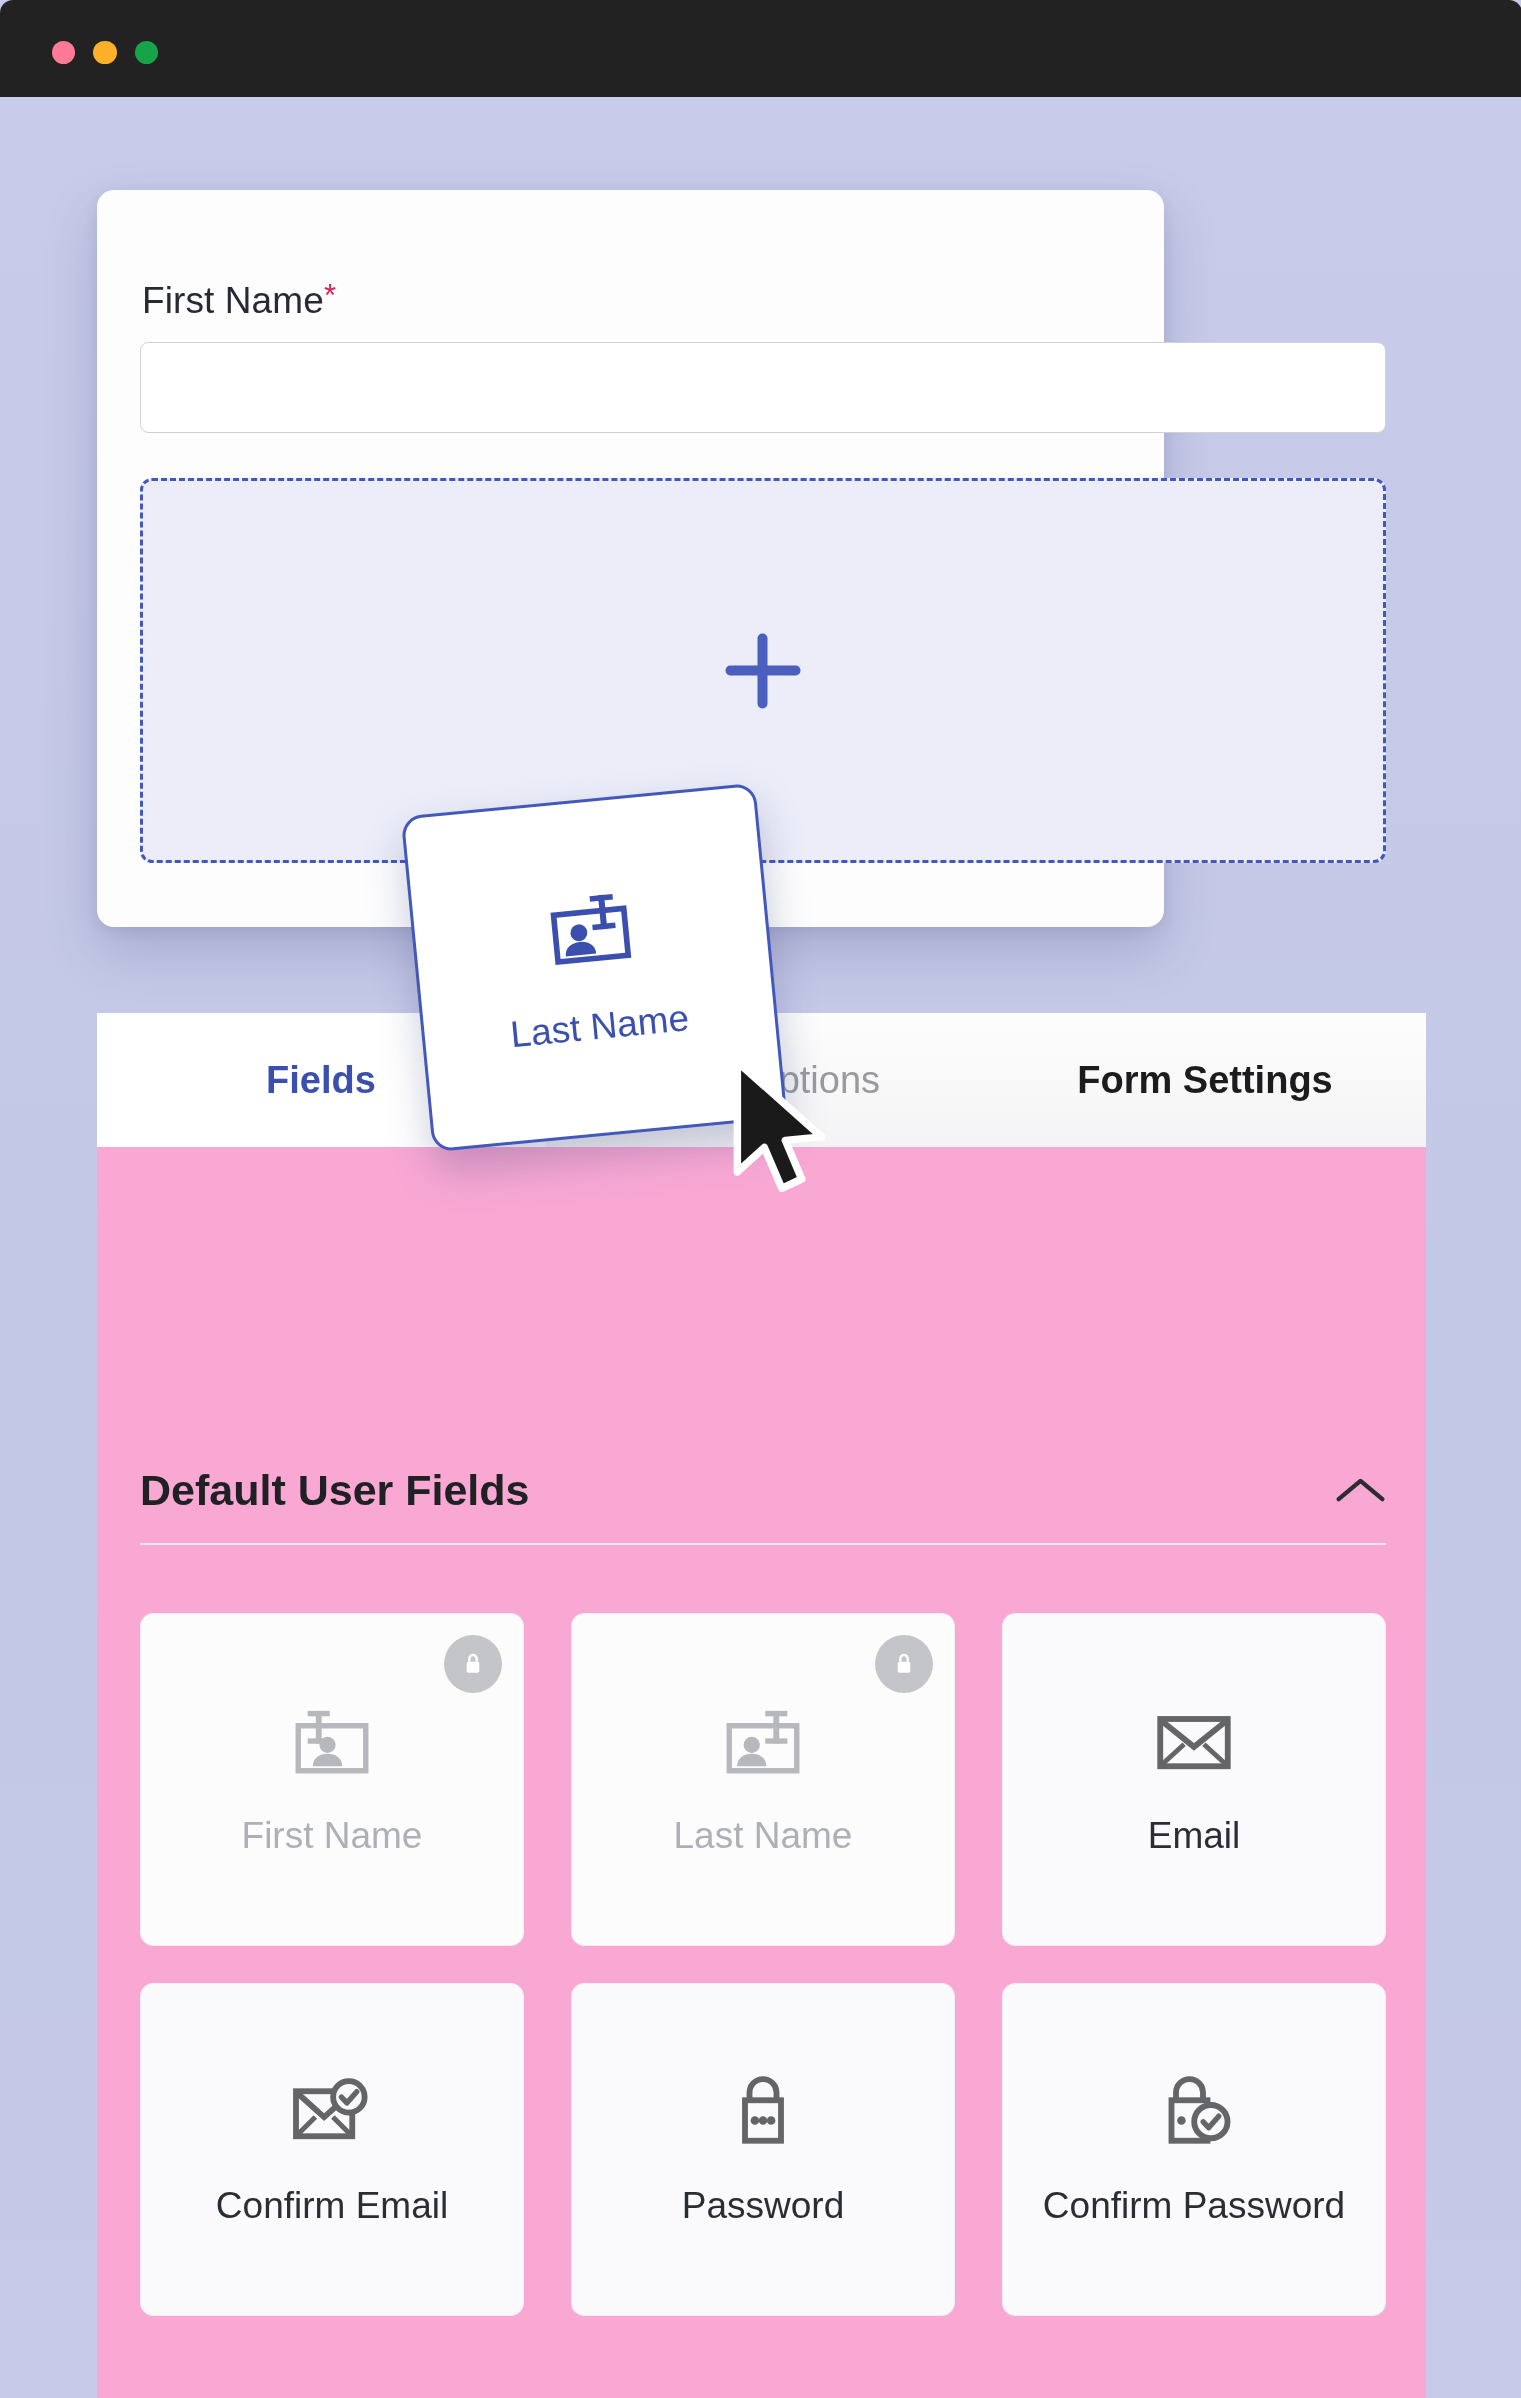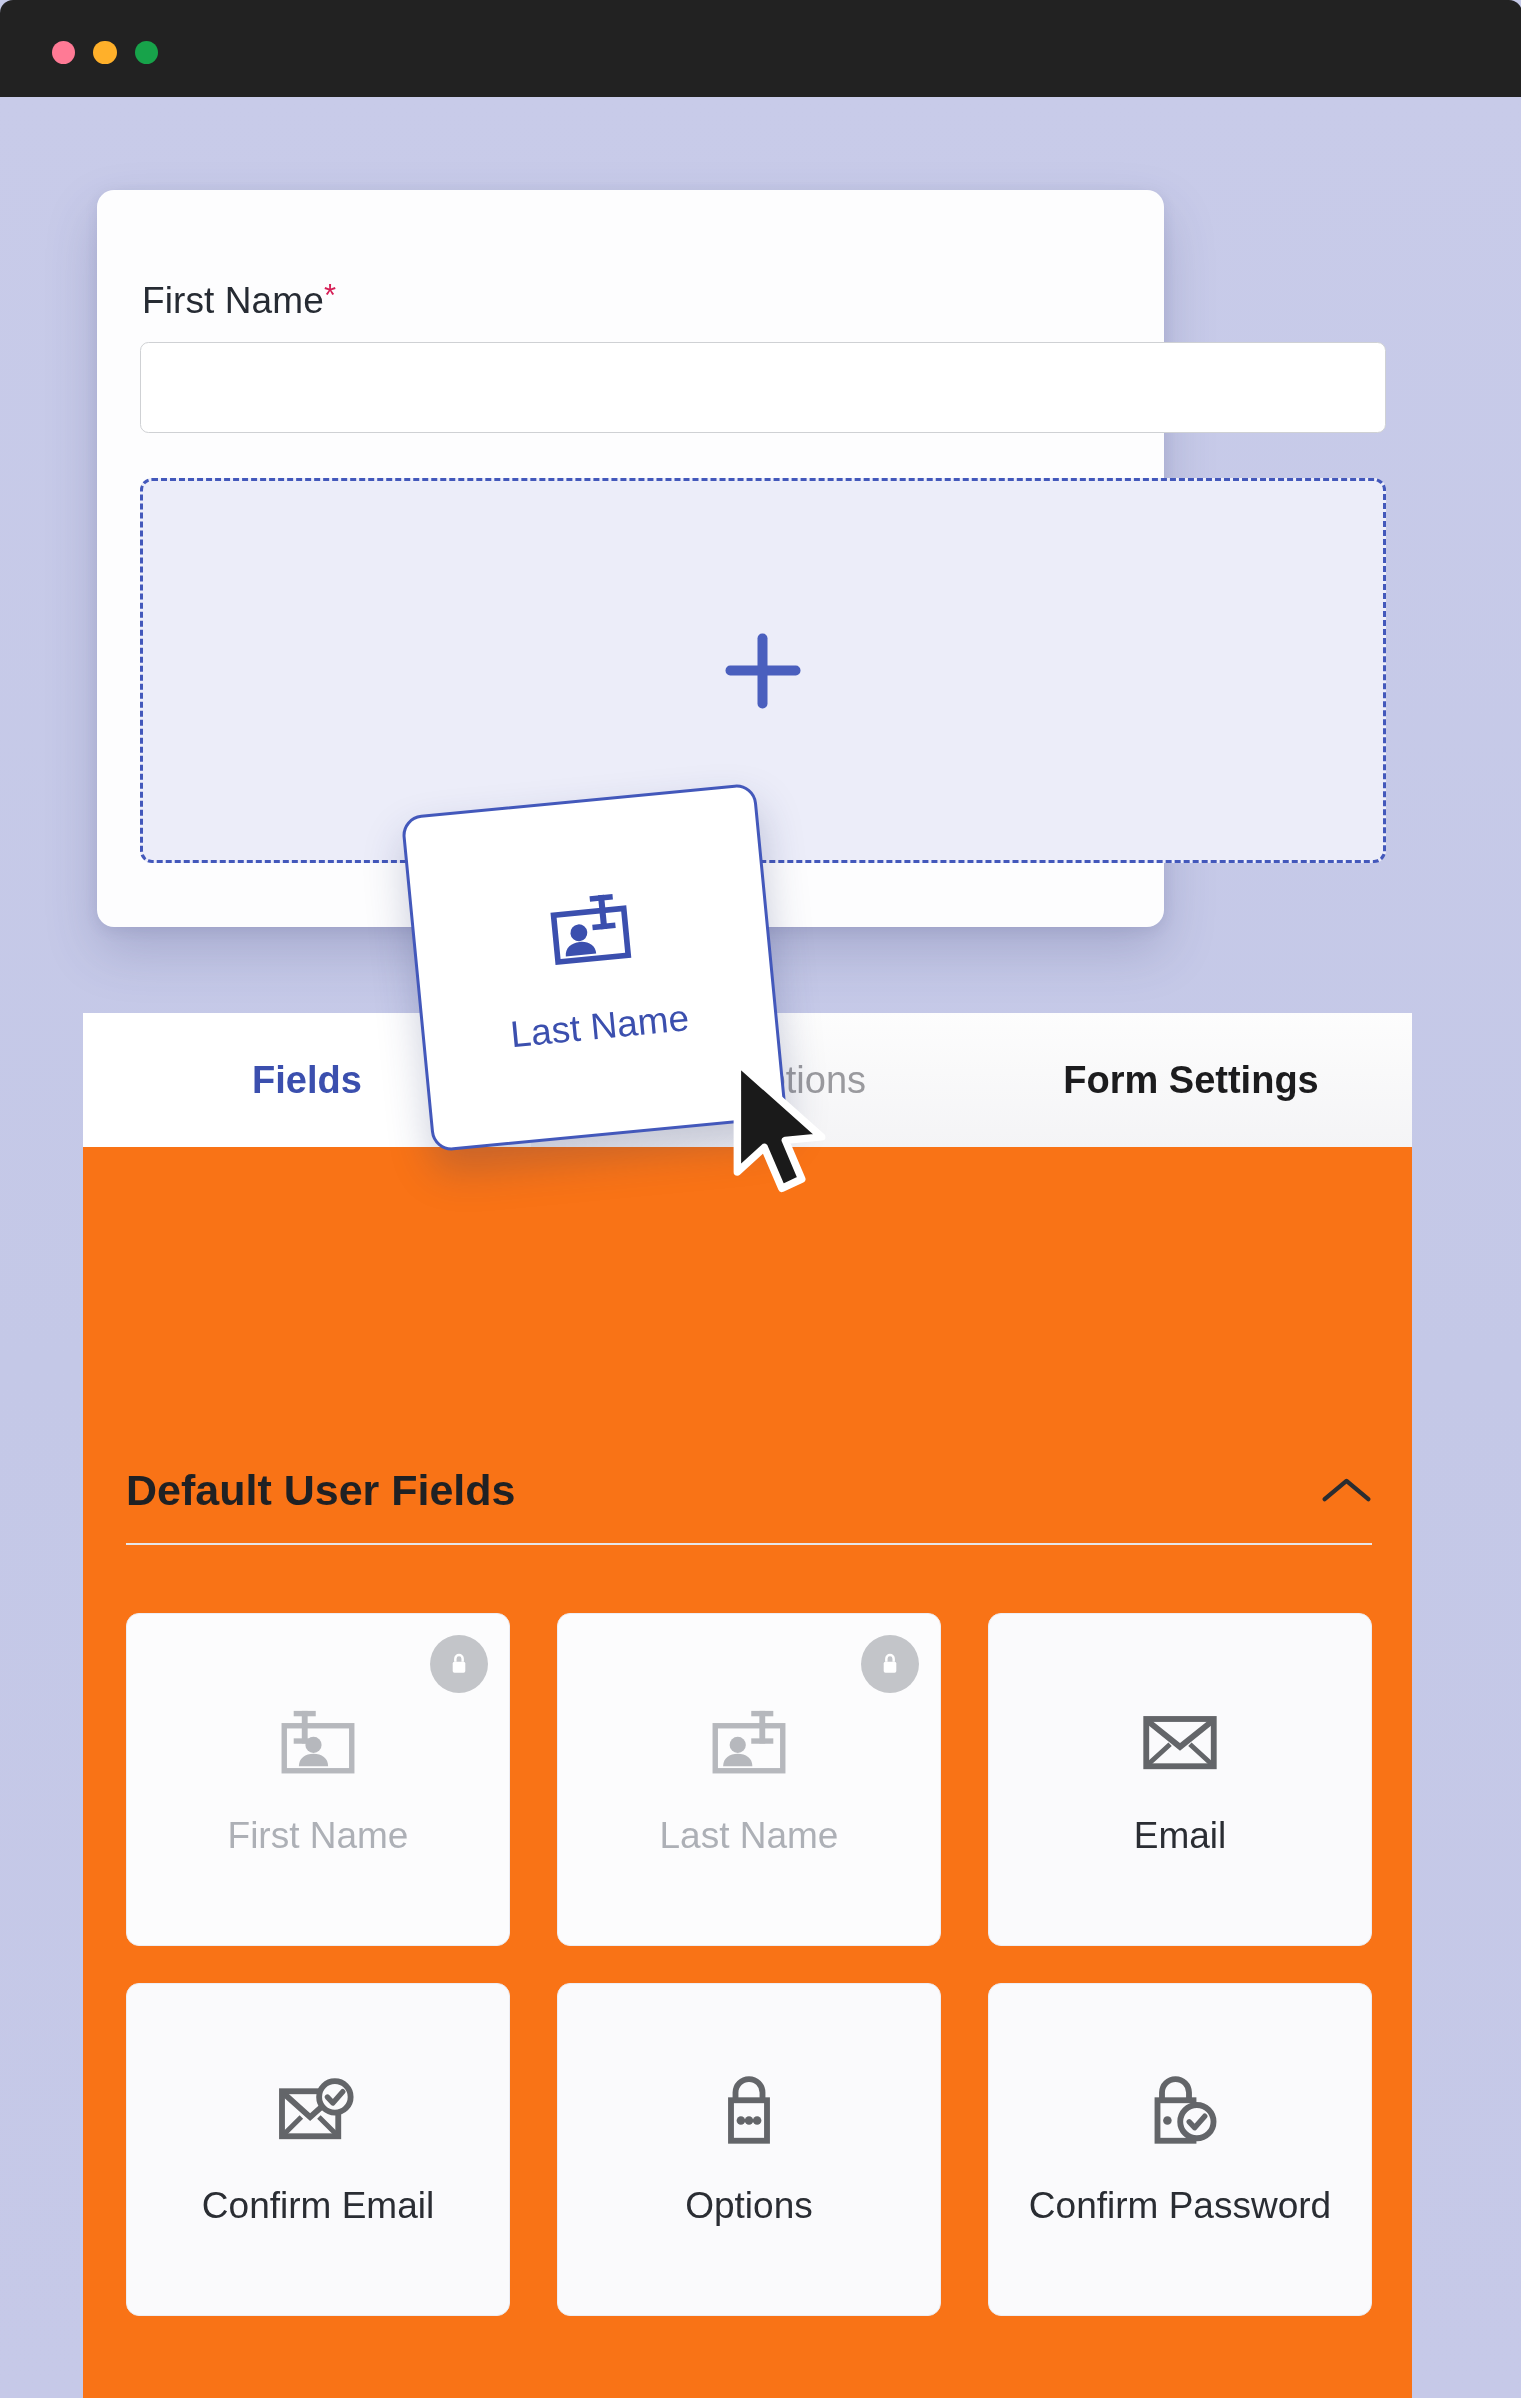--- a/index.html
+++ b/index.html
@@ -73,23 +73,23 @@
     width:75px; height:75px;
   }
   .plus-icon i {
     position:absolute; background:#4a5fbe; border-radius:4.7px;
   }
   .plus-icon i.h { left:0; top:32px; width:75px; height:10.3px; }
   .plus-icon i.v { left:32px; top:0; width:10.3px; height:75px; }
 
   
   .panel {
-    position:absolute; left:83px; top:1013px;
+    position:absolute; left:97px; top:1013px;
     width:1329px; height:1386px;
-    background:#f97316;
+    background:#f9a8d4;
   }
   .tabstrip {
     position:absolute; left:0; top:0;
     width:1329px; height:134px;
     background:linear-gradient(180deg,#fdfdfd 0%,#f4f4f6 100%);
   }
   .tab-indicator {
     position:absolute; left:0; top:0;
     width:448px; height:10.3px;
     background:#4358bb;
@@ -295,21 +295,21 @@
       </div>
 
       <div class="tile">
         <svg class="tile-icon" viewBox="0 0 40 34" fill="none">
           <path d="M14 12V8.6a6 6 0 0 1 12 0V12" stroke="#636569" stroke-width="2.6"></path>
           <rect x="12" y="12" width="16" height="18" stroke="#636569" stroke-width="2.6"></rect>
           <circle cx="16.4" cy="21" r="1.9" fill="#636569"></circle>
           <circle cx="20" cy="21" r="1.9" fill="#636569"></circle>
           <circle cx="23.6" cy="21" r="1.9" fill="#636569"></circle>
         </svg>
-        <div class="tile-label">Options</div>
+        <div class="tile-label">Password</div>
       </div>
 
       <div class="tile">
         <svg class="tile-icon" viewBox="0 0 40 34" fill="none">
           <path d="M12 12V8.6a6 6 0 0 1 12 0V12" stroke="#636569" stroke-width="2.6"></path>
           <rect x="10" y="12" width="16" height="18" stroke="#636569" stroke-width="2.6"></rect>
           <circle cx="14.4" cy="21" r="1.9" fill="#636569"></circle>
           <circle cx="27.5" cy="21.5" r="7.4" fill="#fafafc" stroke="#636569" stroke-width="2.6"></circle>
           <polyline points="24.1,21.6 26.5,24.2 31,19.1" stroke="#636569" stroke-width="2.4" stroke-linecap="round" stroke-linejoin="round"></polyline>
         </svg>

